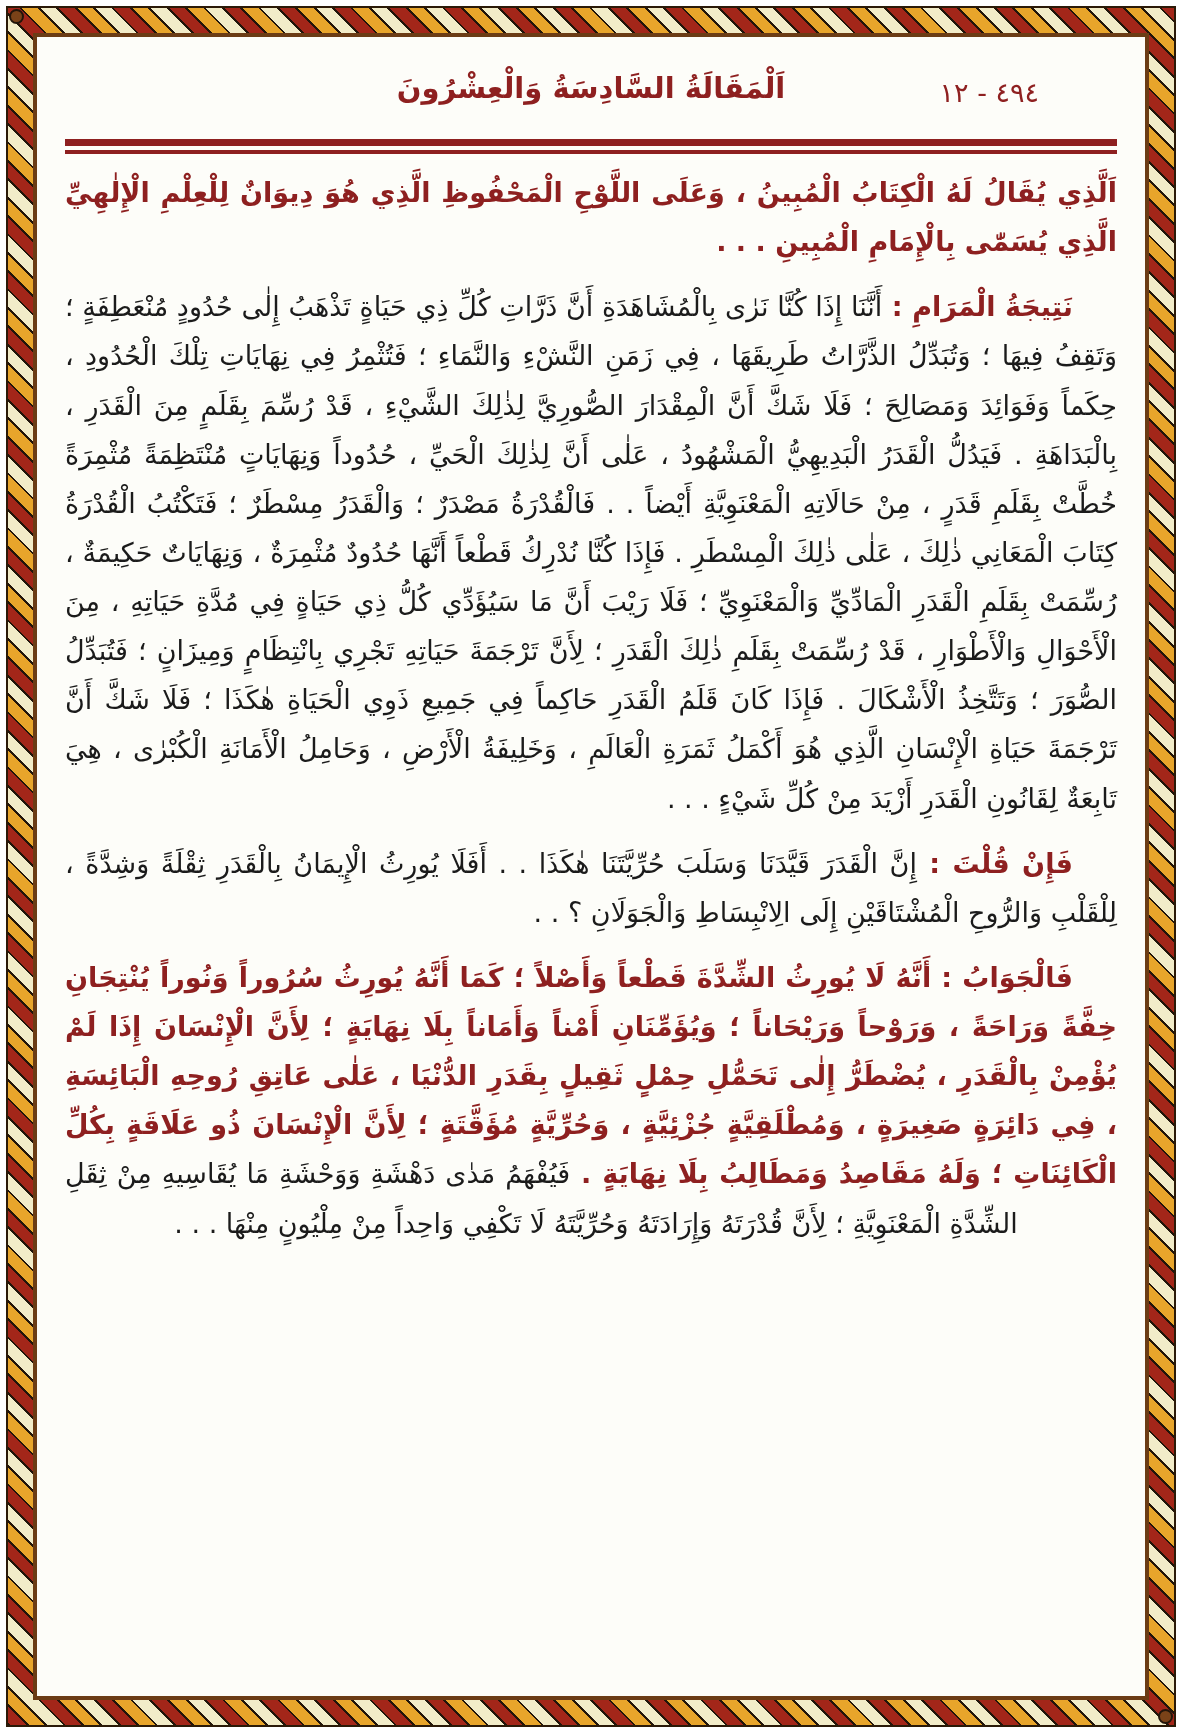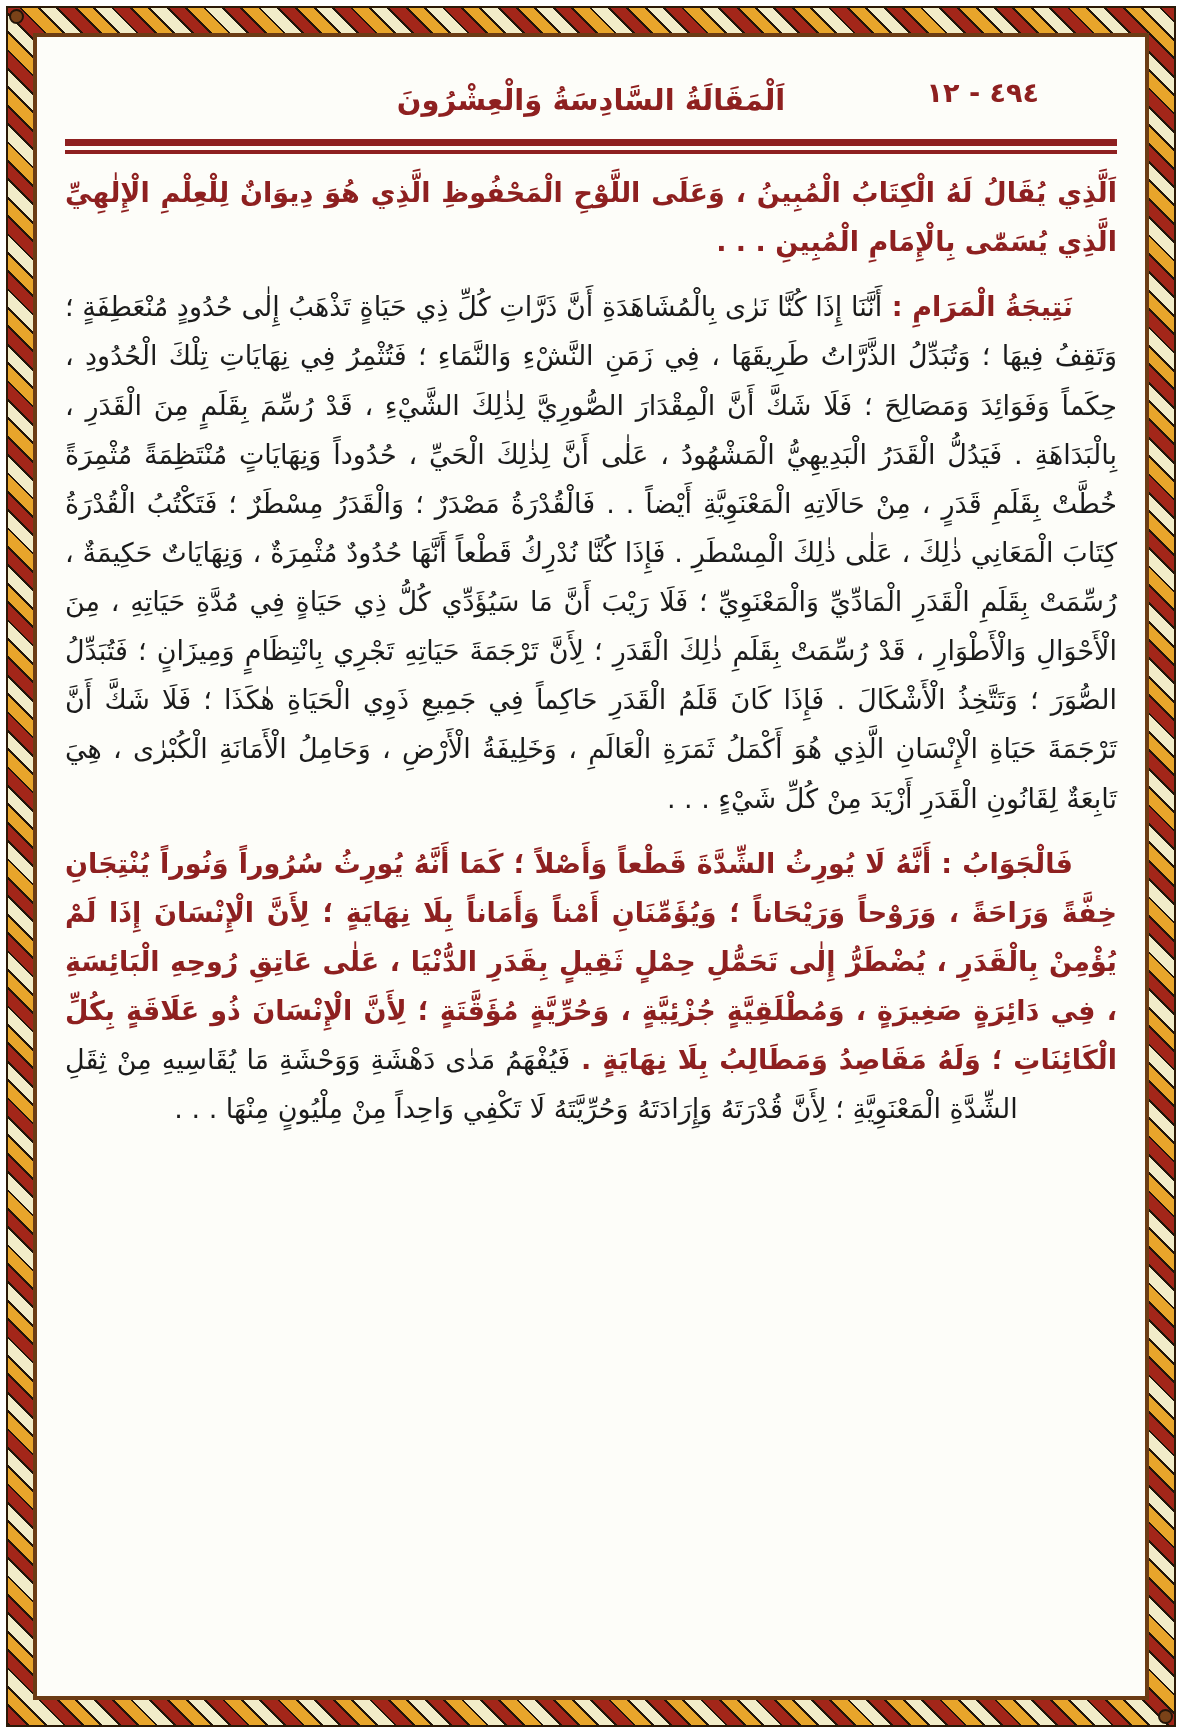--- a/index.html
+++ b/index.html
@@ -17,22 +17,22 @@
   .inner{position:absolute;inset:25px;border:4px solid #6b3c15;background:#fdfdf9;}
   .knob{position:absolute;width:11px;height:11px;background:#7a4218;
         border:2px solid #22150a;border-radius:50%;}
   .knob.tl{top:1px;left:1px;}
   .knob.br{bottom:1px;right:1px;}
 
   .content{position:absolute;inset:0;padding:24px 28px 0 28px;direction:rtl;box-sizing:border-box;}
 
   .header{position:relative;height:78px;}
   .page-number{position:absolute;right:78px;top:16px;
-               color:var(--maroon,#8e2020);font-weight:bold;font-size:27px;white-space:nowrap;}
-  .page-title{position:absolute;left:50%;top:22px;transform:translateX(-50%);
+               color:var(--maroon,#8e2020);font-weight:normal;font-size:27px;white-space:nowrap;}
+  .page-title{position:absolute;left:50%;top:10px;transform:translateX(-50%);
               color:var(--maroon,#8e2020);font-weight:bold;font-size:29px;white-space:nowrap;}
   .double-rule{height:15px;box-sizing:border-box;
                border-top:7px solid var(--maroon,#8e2020);
                border-bottom:4px solid var(--maroon,#8e2020);
                margin-bottom:14px;}
 
   .body-text p{margin:0 0 16px 0;font-size:27px;line-height:1.82;text-align:justify;}
   .body-text p.indent{text-indent:44px;}
   .body-text p.center-last{text-align-last:center;}
   .seg-maroon{color:var(--maroon,#8e2020);font-weight:bold;}
@@ -57,20 +57,23 @@
         <div class="body-text">
 
           <p>
             <span class="seg-maroon">اَلَّذِي يُقَالُ لَهُ الْكِتَابُ الْمُبِينُ ، وَعَلَى اللَّوْحِ الْمَحْفُوظِ الَّذِي هُوَ دِيوَانٌ لِلْعِلْمِ الْإِلٰهِيِّ الَّذِي يُسَمّٰى بِالْإِمَامِ الْمُبِينِ . . .</span>
           </p>
 
           <p class="indent">
             <span class="seg-maroon">نَتِيجَةُ الْمَرَامِ : </span><span class="seg-black">أَنَّنَا إِذَا كُنَّا نَرٰى بِالْمُشَاهَدَةِ أَنَّ ذَرَّاتِ كُلِّ ذِي حَيَاةٍ تَذْهَبُ إِلٰى حُدُودٍ مُنْعَطِفَةٍ ؛ وَتَقِفُ فِيهَا ؛ وَتُبَدِّلُ الذَّرَّاتُ طَرِيقَهَا ، فِي زَمَنِ النَّشْءِ وَالنَّمَاءِ ؛ فَتُثْمِرُ فِي نِهَايَاتِ تِلْكَ الْحُدُودِ ، حِكَماً وَفَوَائِدَ وَمَصَالِحَ ؛ فَلَا شَكَّ أَنَّ الْمِقْدَارَ الصُّورِيَّ لِذٰلِكَ الشَّيْءِ ، قَدْ رُسِّمَ بِقَلَمٍ مِنَ الْقَدَرِ ، بِالْبَدَاهَةِ . فَيَدُلُّ الْقَدَرُ الْبَدِيهِيُّ الْمَشْهُودُ ، عَلٰى أَنَّ لِذٰلِكَ الْحَيِّ ، حُدُوداً وَنِهَايَاتٍ مُنْتَظِمَةً مُثْمِرَةً خُطَّتْ بِقَلَمِ قَدَرٍ ، مِنْ حَالَاتِهِ الْمَعْنَوِيَّةِ أَيْضاً . . فَالْقُدْرَةُ مَصْدَرٌ ؛ وَالْقَدَرُ مِسْطَرٌ ؛ فَتَكْتُبُ الْقُدْرَةُ كِتَابَ الْمَعَانِي ذٰلِكَ ، عَلٰى ذٰلِكَ الْمِسْطَرِ . فَإِذَا كُنَّا نُدْرِكُ قَطْعاً أَنَّهَا حُدُودٌ مُثْمِرَةٌ ، وَنِهَايَاتٌ حَكِيمَةٌ ، رُسِّمَتْ بِقَلَمِ الْقَدَرِ الْمَادِّيِّ وَالْمَعْنَوِيِّ ؛ فَلَا رَيْبَ أَنَّ مَا سَيُؤَدِّي كُلُّ ذِي حَيَاةٍ فِي مُدَّةِ حَيَاتِهِ ، مِنَ الْأَحْوَالِ وَالْأَطْوَارِ ، قَدْ رُسِّمَتْ بِقَلَمِ ذٰلِكَ الْقَدَرِ ؛ لِأَنَّ تَرْجَمَةَ حَيَاتِهِ تَجْرِي بِانْتِظَامٍ وَمِيزَانٍ ؛ فَتُبَدِّلُ الصُّوَرَ ؛ وَتَتَّخِذُ الْأَشْكَالَ . فَإِذَا كَانَ قَلَمُ الْقَدَرِ حَاكِماً فِي جَمِيعِ ذَوِي الْحَيَاةِ هٰكَذَا ؛ فَلَا شَكَّ أَنَّ تَرْجَمَةَ حَيَاةِ الْإِنْسَانِ الَّذِي هُوَ أَكْمَلُ ثَمَرَةِ الْعَالَمِ ، وَخَلِيفَةُ الْأَرْضِ ، وَحَامِلُ الْأَمَانَةِ الْكُبْرٰى ، هِيَ تَابِعَةٌ لِقَانُونِ الْقَدَرِ أَزْيَدَ مِنْ كُلِّ شَيْءٍ . . .</span>
           </p>
 
+          <p class="indent">
+            <span class="seg-maroon">فَإِنْ قُلْتَ : </span><span class="seg-black">إِنَّ الْقَدَرَ قَيَّدَنَا وَسَلَبَ حُرِّيَّتَنَا هٰكَذَا . . أَفَلَا يُورِثُ الْإِيمَانُ بِالْقَدَرِ ثِقْلَةً وَشِدَّةً ، لِلْقَلْبِ وَالرُّوحِ الْمُشْتَاقَيْنِ إِلَى الِانْبِسَاطِ وَالْجَوَلَانِ ؟ . .</span>
+          </p>
 
           <p class="indent center-last">
             <span class="seg-maroon">فَالْجَوَابُ : </span><span class="seg-maroon">أَنَّهُ لَا يُورِثُ الشِّدَّةَ قَطْعاً وَأَصْلاً ؛ كَمَا أَنَّهُ يُورِثُ سُرُوراً وَنُوراً يُنْتِجَانِ خِفَّةً وَرَاحَةً ، وَرَوْحاً وَرَيْحَاناً ؛ وَيُؤَمِّنَانِ أَمْناً وَأَمَاناً بِلَا نِهَايَةٍ ؛ لِأَنَّ الْإِنْسَانَ إِذَا لَمْ يُؤْمِنْ بِالْقَدَرِ ، يُضْطَرُّ إِلٰى تَحَمُّلِ حِمْلٍ ثَقِيلٍ بِقَدَرِ الدُّنْيَا ، عَلٰى عَاتِقِ رُوحِهِ الْبَائِسَةِ ، فِي دَائِرَةٍ صَغِيرَةٍ ، وَمُطْلَقِيَّةٍ جُزْئِيَّةٍ ، وَحُرِّيَّةٍ مُؤَقَّتَةٍ ؛ لِأَنَّ الْإِنْسَانَ ذُو عَلَاقَةٍ بِكُلِّ الْكَائِنَاتِ ؛ وَلَهُ مَقَاصِدُ وَمَطَالِبُ بِلَا نِهَايَةٍ . </span><span class="seg-black">فَيُفْهَمُ مَدٰى دَهْشَةِ وَوَحْشَةِ مَا يُقَاسِيهِ مِنْ ثِقَلِ الشِّدَّةِ الْمَعْنَوِيَّةِ ؛ لِأَنَّ قُدْرَتَهُ وَإِرَادَتَهُ وَحُرِّيَّتَهُ لَا تَكْفِي وَاحِداً مِنْ مِلْيُونٍ مِنْهَا . . .</span>
           </p>
 
         </div>
       </div>
     </div>
   </div>
 </div>

